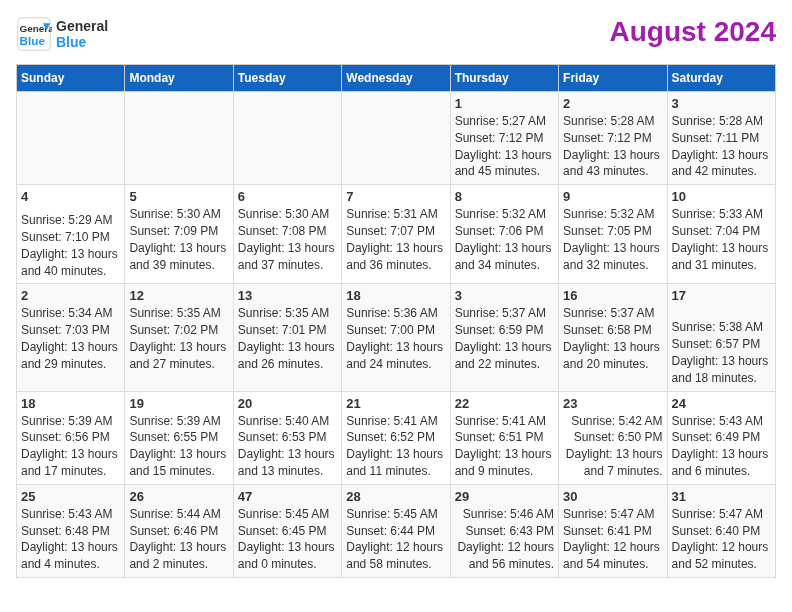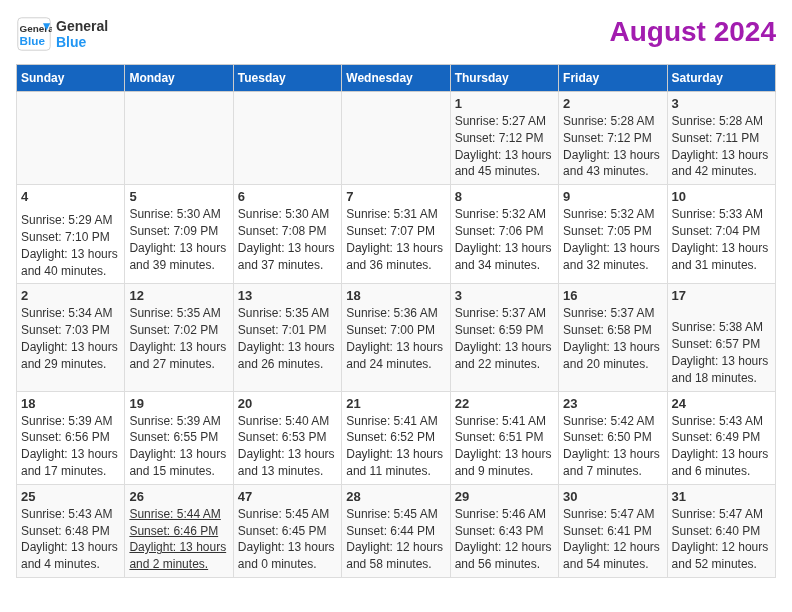--- a/index.html
+++ b/index.html
@@ -275,21 +275,21 @@
         </td>
         <td>
           <span class="day-num">22</span>
           <div class="cell-content" style="white-space: pre-line;">Sunrise: 5:41 AM
 Sunset: 6:51 PM
 Daylight: 13 hours
 and 9 minutes.</div>
         </td>
         <td>
           <span class="day-num">23</span>
-          <div class="cell-content" style="white-space: pre-line;">Sunrise: 5:42 AM
+          <div class="cell-content" style="white-space: pre-line; text-align: right;">Sunrise: 5:42 AM
 Sunset: 6:50 PM
 Daylight: 13 hours
 and 7 minutes.</div>
         </td>
         <td>
           <span class="day-num">24</span>
           <div class="cell-content" style="white-space: pre-line;">Sunrise: 5:43 AM
 Sunset: 6:49 PM
 Daylight: 13 hours
 and 6 minutes.</div>
@@ -298,42 +298,42 @@
       <tr>
         <td>
           <span class="day-num">25</span>
           <div class="cell-content" style="white-space: pre-line;">Sunrise: 5:43 AM
 Sunset: 6:48 PM
 Daylight: 13 hours
 and 4 minutes.</div>
         </td>
         <td>
           <span class="day-num">26</span>
-          <div class="cell-content" style="white-space: pre-line; text-decoration: underline;">Sunrise: 5:44 AM
+          <div class="cell-content" style="white-space: pre-line;">Sunrise: 5:44 AM
 Sunset: 6:46 PM
 Daylight: 13 hours
 and 2 minutes.</div>
         </td>
         <td>
           <span class="day-num">47</span>
           <div class="cell-content" style="white-space: pre-line;">Sunrise: 5:45 AM
 Sunset: 6:45 PM
 Daylight: 13 hours
 and 0 minutes.</div>
         </td>
         <td>
           <span class="day-num">28</span>
           <div class="cell-content" style="white-space: pre-line;">Sunrise: 5:45 AM
 Sunset: 6:44 PM
 Daylight: 12 hours
 and 58 minutes.</div>
         </td>
         <td>
           <span class="day-num">29</span>
-          <div class="cell-content" style="white-space: pre-line;">Sunrise: 5:46 AM
+          <div class="cell-content" style="white-space: pre-line; text-align: right;">Sunrise: 5:46 AM
 Sunset: 6:43 PM
 Daylight: 12 hours
 and 56 minutes.</div>
         </td>
         <td>
           <span class="day-num">30</span>
           <div class="cell-content" style="white-space: pre-line;">Sunrise: 5:47 AM
 Sunset: 6:41 PM
 Daylight: 12 hours
 and 54 minutes.</div>

